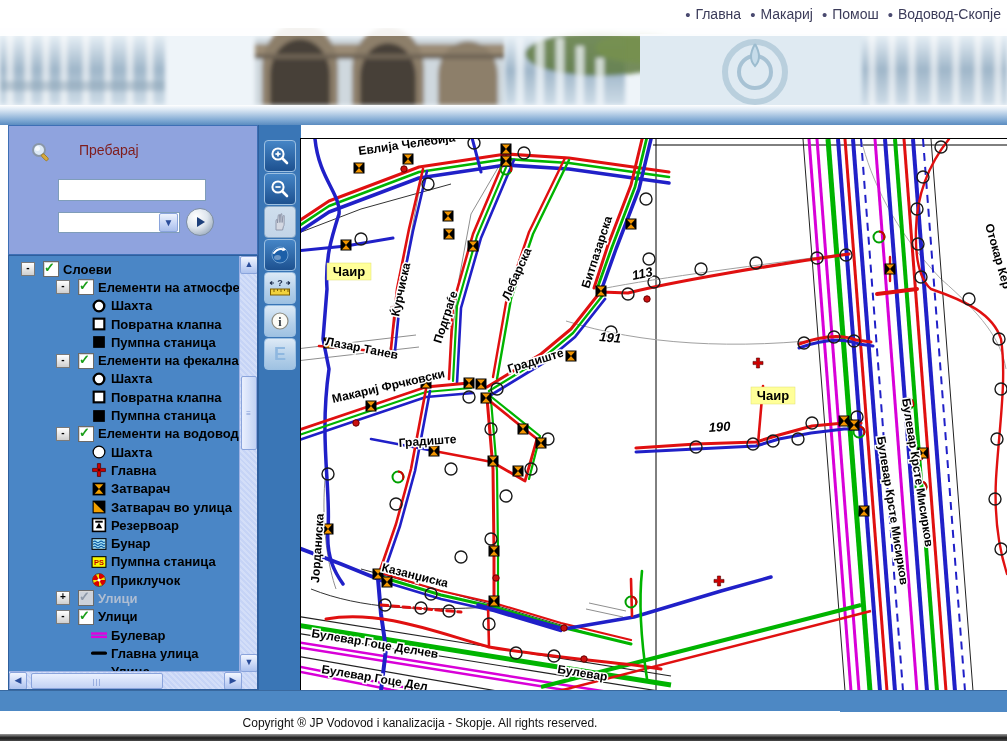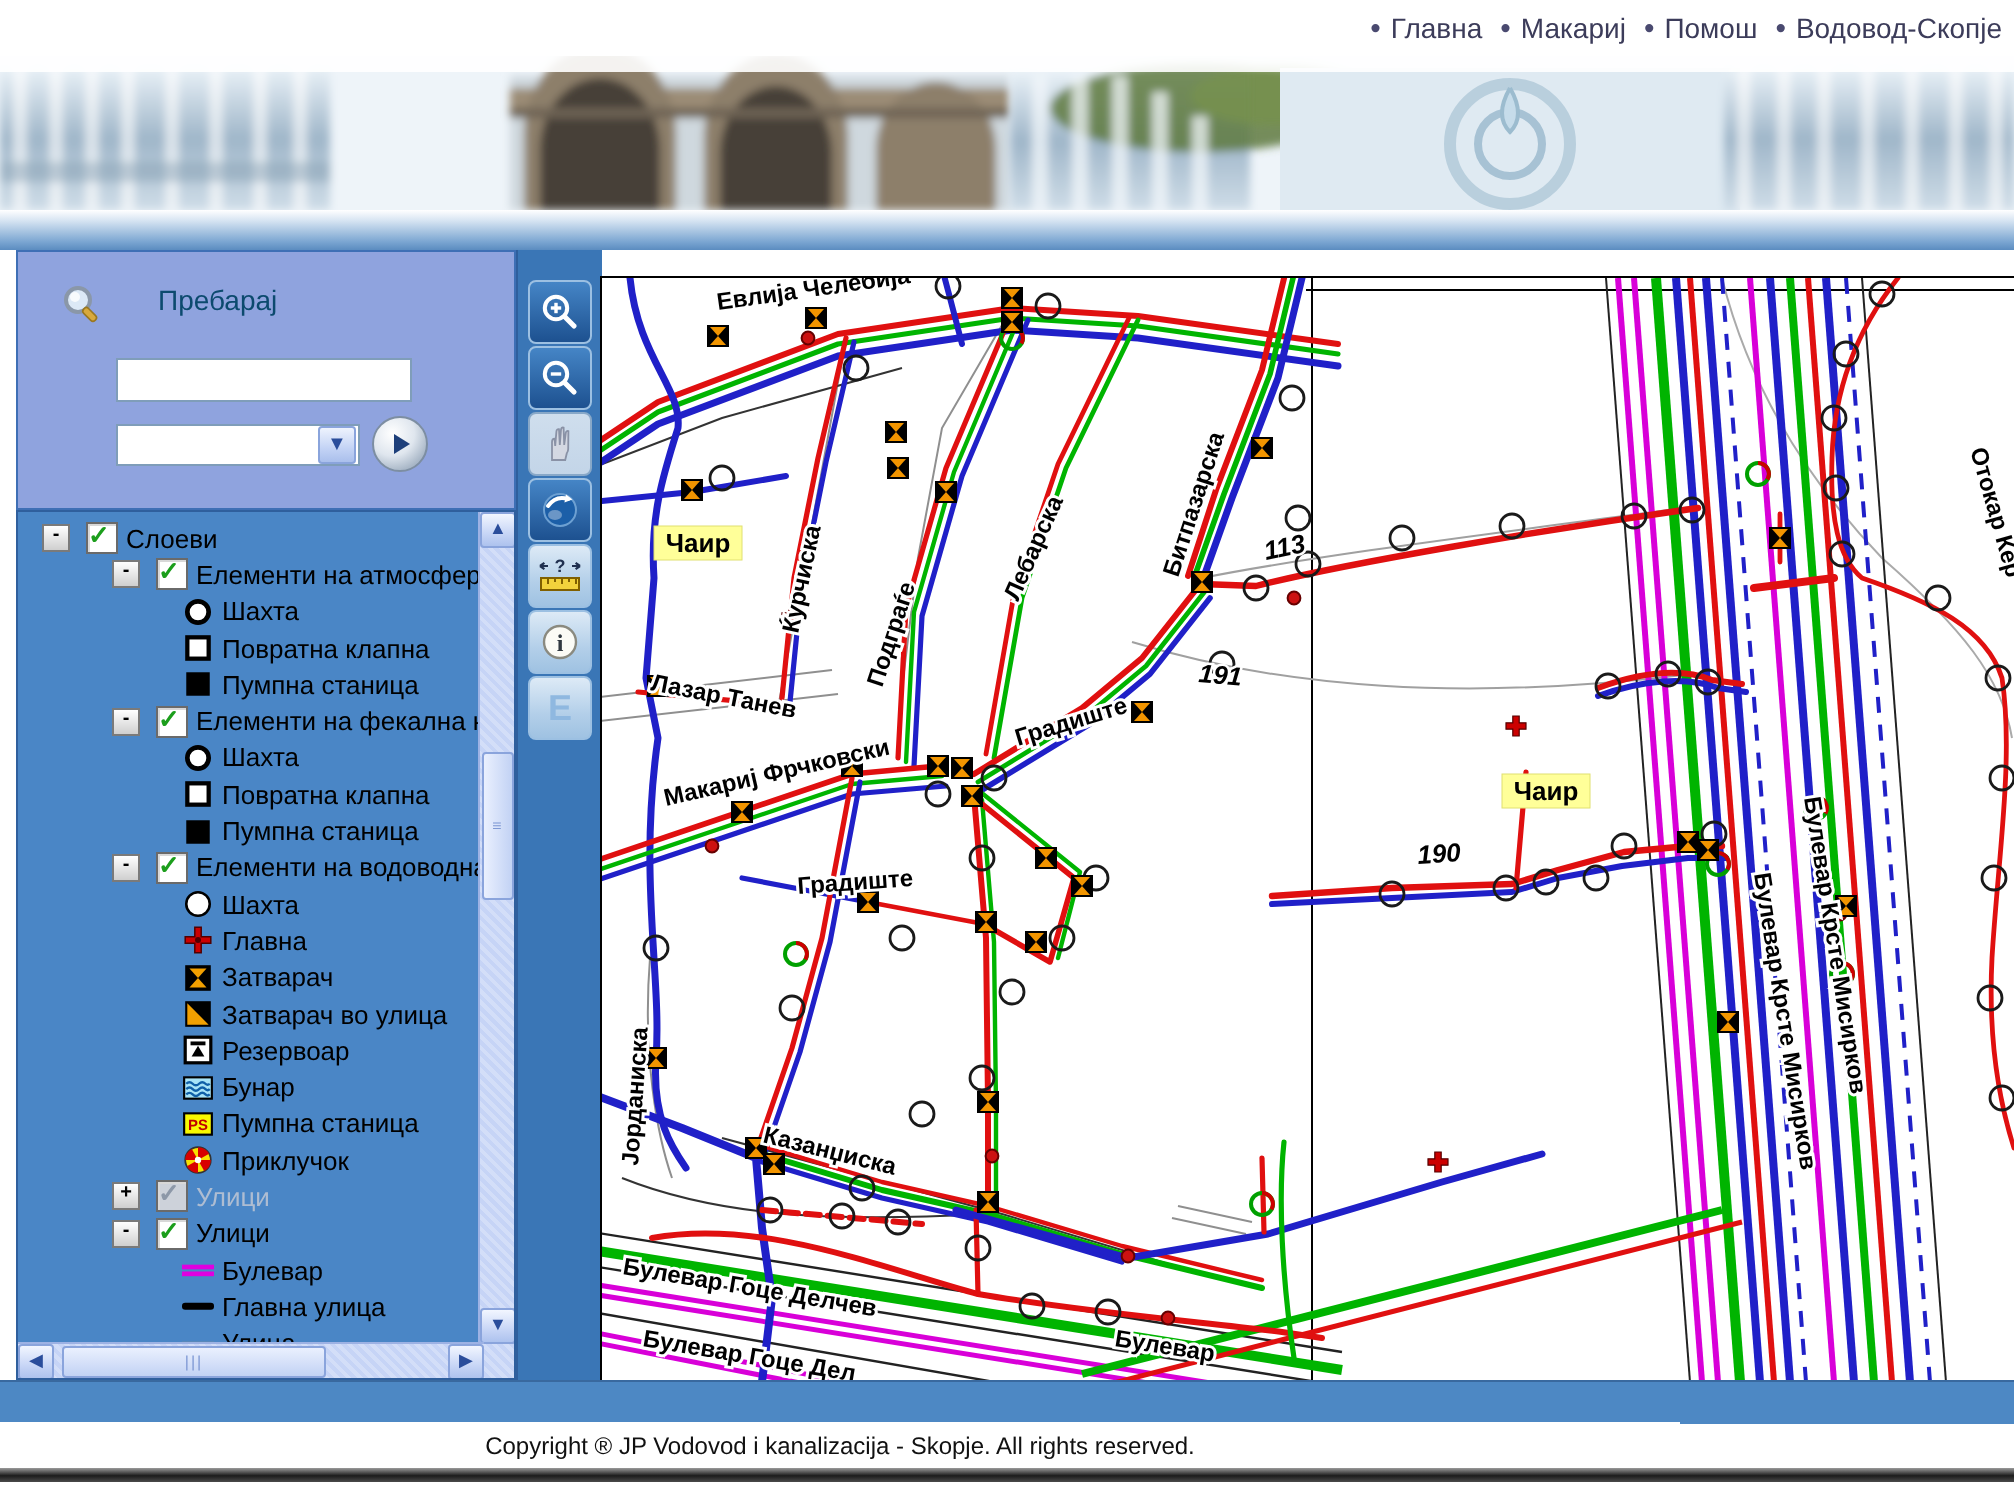--- a/index.html
+++ b/index.html
@@ -24,41 +24,41 @@
   .mainrow{position:absolute;top:125px;left:8px;width:999px;height:565px;background:#fff;}
 
   
   .search-panel{position:absolute;top:0;left:0;width:250px;height:130px;box-sizing:border-box;
      border:1px solid #3e6fb5;
      background:
        radial-gradient(140% 90% at -10% 120%, rgba(255,255,255,.55) 0 18%, rgba(255,255,255,0) 40%),
        radial-gradient(120% 130% at 110% -30%, rgba(255,255,255,.45) 0 20%, rgba(255,255,255,0) 45%),
        linear-gradient(115deg,#b9c1ef 0%,#9dacе6 35%,#8aa0de 60%,#7e96d8 100%);
      background-color:#8fa3de;}
-  .search-title{position:absolute;left:70px;top:16px;color:#0c4a6e;font-size:14px;}
+  .search-title{position:absolute;left:70px;top:16px;color:#7f1d1d;font-size:14px;}
   .search-mag{position:absolute;left:20px;top:14px;width:24px;height:24px;}
   .search-input{position:absolute;left:49px;top:53px;width:148px;height:22px;border:1px solid #7f9db9;
      background:#fff;font-size:13px;padding:1px 3px;box-sizing:border-box;}
   .search-select{position:absolute;left:49px;top:86px;width:122px;height:21px;background:#fff;
      border:1px solid #7f9db9;display:flex;align-items:center;box-sizing:border-box;}
   .sel-value{flex:1;font-size:12px;padding-left:3px;color:#222;}
   .sel-btn{width:17px;height:17px;margin-right:1px;background:linear-gradient(#eef3fd,#c3d3f5 60%,#aabfec);
      border:1px solid #8aa4dc;border-radius:2px;display:flex;align-items:center;justify-content:center;
      color:#2a4d9b;font-size:10px;}
   .go-btn{position:absolute;left:177px;top:82px;width:26px;height:26px;border-radius:50%;
      background:radial-gradient(circle at 35% 30%, #ffffff, #dfe6ee 45%, #aab8c8 75%, #8fa0b4);
      border:1px solid #7d8ea2;display:flex;align-items:center;justify-content:center;}
   .go-btn .tri{width:0;height:0;border-left:8px solid #1d3f7a;border-top:5px solid transparent;border-bottom:5px solid transparent;margin-left:2px;}
 
   
   .tree-panel{position:absolute;top:130px;left:0;width:250px;height:435px;box-sizing:border-box;
      background:#4a86c6;border:1px solid #2f5f9d;overflow:hidden;}
   .tree-rows{position:absolute;top:4px;left:0;right:17px;bottom:17px;overflow:hidden;}
   .trow{height:18.3px;display:flex;align-items:center;font-size:13px;color:#000;white-space:nowrap;}
-  .trow .lbl{margin-left:4px;}
+  .trow .lbl{margin-left:4px;font-weight:bold;}
   .trow.disabled .lbl{color:#aebdd2;}
   .expander{width:12px;height:12px;background:linear-gradient(#ffffff,#cfcfcf);border:1px solid #7a7a7a;
      font-size:10px;line-height:10px;text-align:center;color:#000;flex:0 0 12px;font-weight:bold;}
   .cbx{width:14px;height:14px;background:#fff;border:1px solid #6a6a6a;box-shadow:inset 1px 1px 0 #d8d8d8;
      margin-left:8px;flex:0 0 14px;position:relative;}
   .cbx::after{content:"✓";position:absolute;left:0px;top:-2px;font-size:13px;font-weight:bold;color:#1c9e1c;}
   .cbx.dis{background:#cdd2da;}
   .cbx.dis::after{color:#8d98a8;}
   .ind0{padding-left:12px;} .ind1{padding-left:47px;} .ind2{padding-left:82px;}
   .licon{width:16px;height:16px;flex:0 0 16px;}

